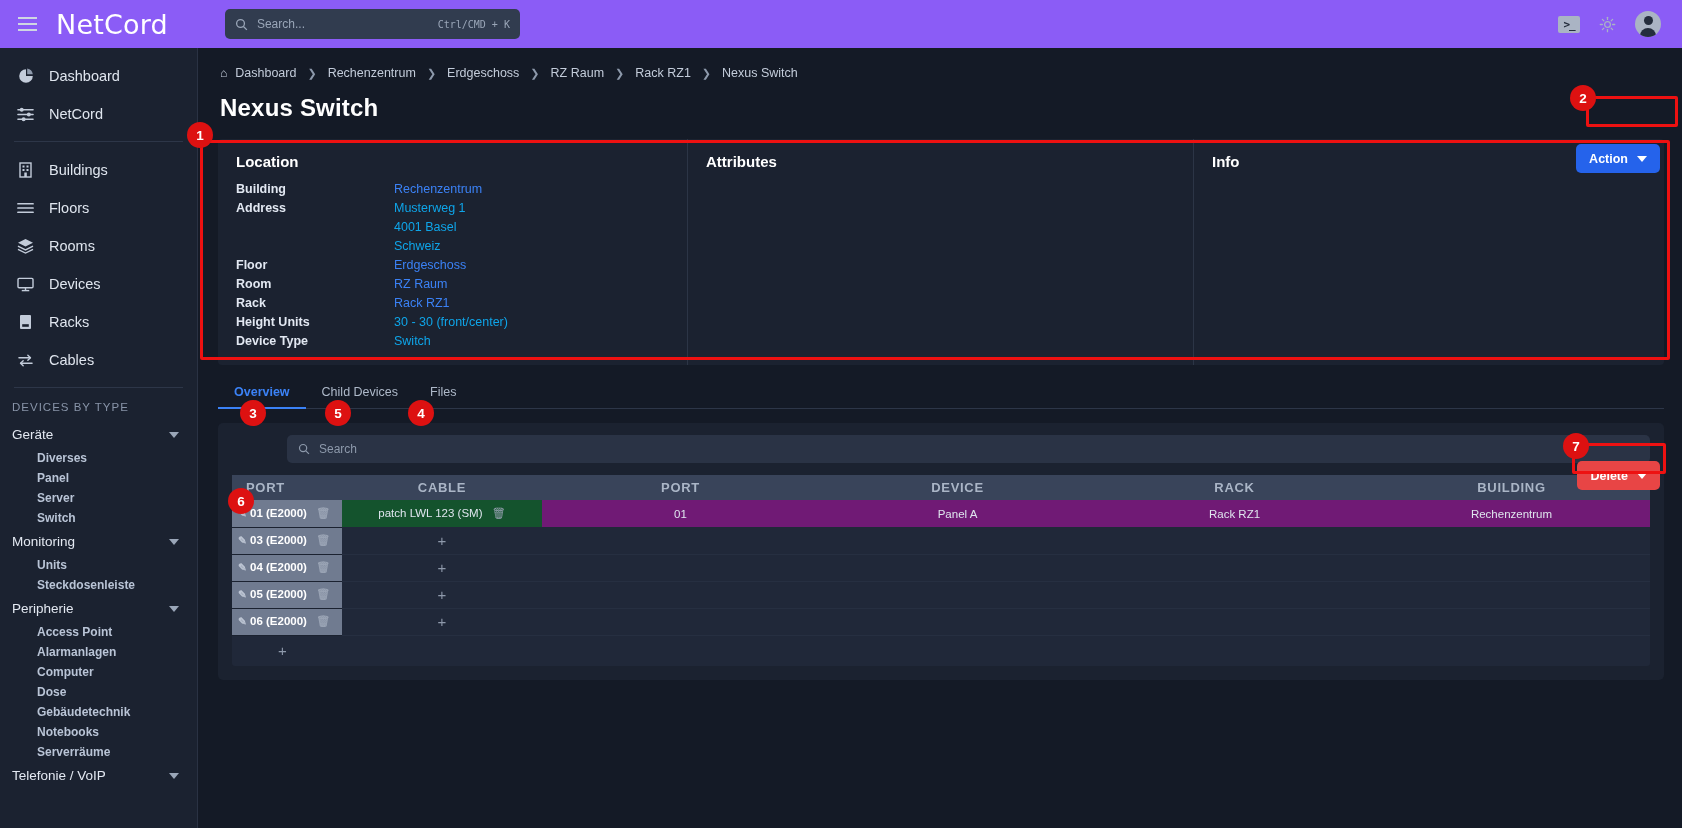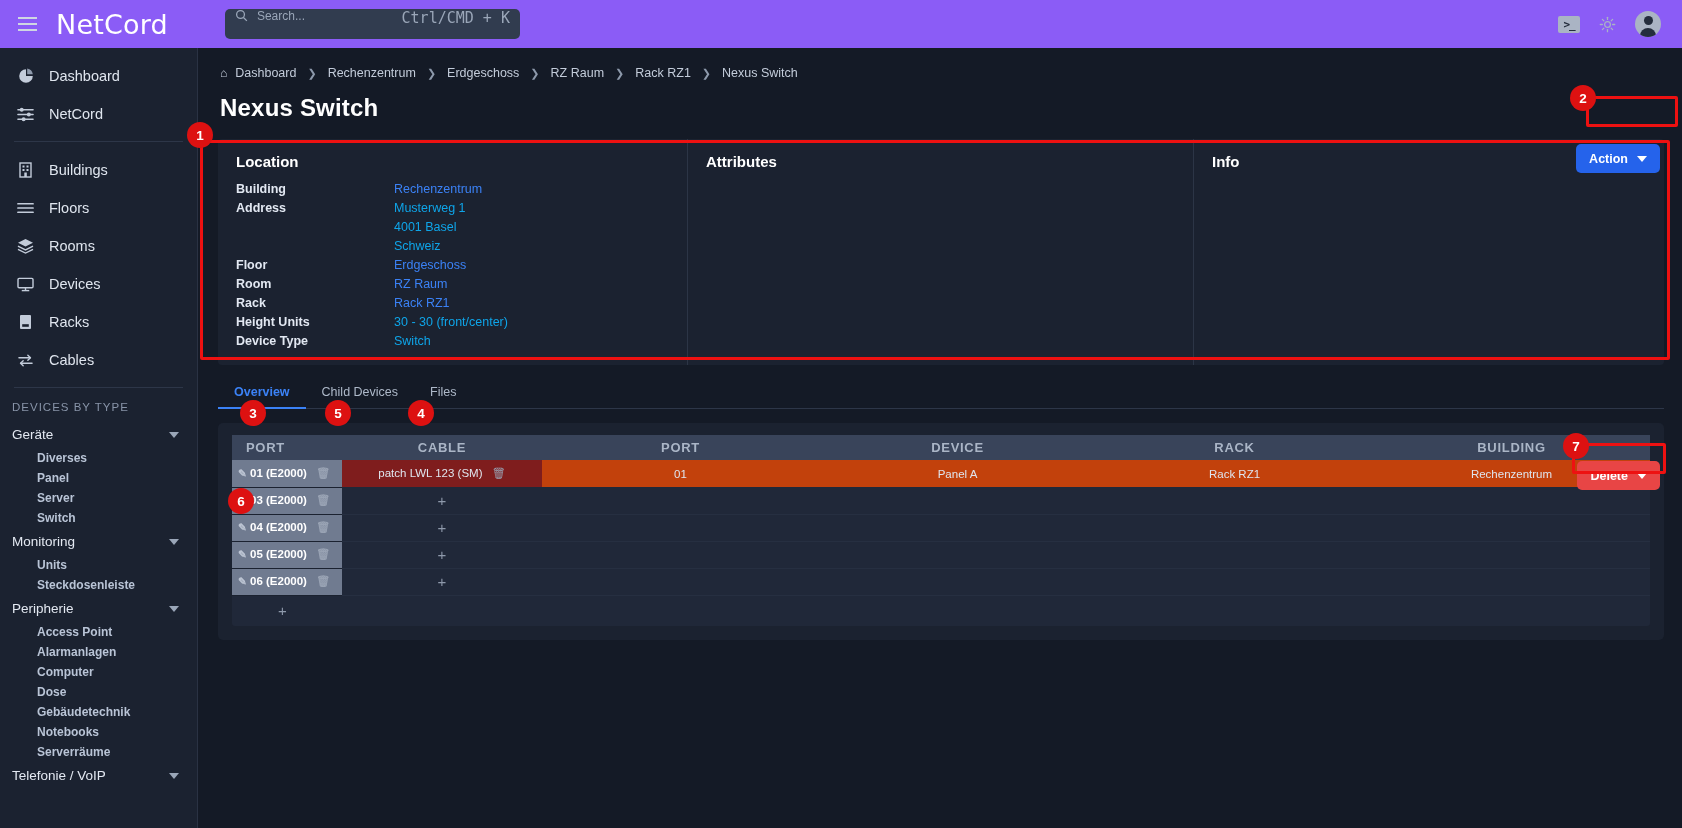--- a/index.html
+++ b/index.html
@@ -35,25 +35,25 @@
   .hamburger span::after { top: 6px; }
   .brand {
     font-size: 27px; font-weight: 400; letter-spacing: .2px;
     color: #ffffff; margin-left: 2px;
     font-family: "DejaVu Sans", sans-serif;
   }
   .searchbox {
     margin-left: 57px;
     width: 295px; height: 30px;
     background: #313c4f; border-radius: 5px;
-    display: flex; padding: 0 10px;
+    display: flex; align-items: center; padding: 0 10px;
     cursor: text;
   }
   .searchbox .placeholder { color: #9aa6b8; font-size: 12px; margin-left: 9px; flex: 1; }
-  .searchbox .shortcut { color: #9aa6b8; font-size: 15px; font-family: "DejaVu Sans Mono", monospace; }
+  .searchbox .shortcut { color: #9aa6b8; font-size: 10px; font-family: "DejaVu Sans Mono", monospace; }
   .topright { margin-left: auto; display: flex; align-items: center; gap: 19px; padding-right: 21px; }
   .icon-btn { cursor: pointer; display: flex; align-items: center; justify-content: center; }
   .term-icon {
     width: 22px; height: 17px; background: #aab4c4; border-radius: 2px;
     color: #242d3d; font-size: 11px; font-weight: bold;
     display: flex; align-items: center; justify-content: center;
     font-family: "DejaVu Sans Mono", monospace; letter-spacing: -1px;
   }
   .avatar-icon {
     width: 26px; height: 26px; border-radius: 50%;
@@ -199,22 +199,22 @@
   }
   thead th.th-port-left { text-align: left; padding-left: 14px; width: 110px; }
   thead th.th-cable { width: 200px; }
   td { height: 27px; font-size: 11.5px; text-align: center; color: #dfe5ee; }
   td.c-port-left {
     background: #707b90; color: #ffffff; font-weight: bold;
     text-align: left; padding-left: 6px; font-size: 11.5px;
     border-bottom: 1px solid #1b2230;
   }
   td.c-cable { background: #1e2troisc; }
-  tr.linked td.c-cable { background: #7f1d1d; }
-  tr.linked td.c-rest { background: #c2410c; }
+  tr.linked td.c-cable { background: #14532d; }
+  tr.linked td.c-rest { background: #701a75; }
   tr.empty td.c-cable { background: #202839; border-bottom: 1px solid #262f41; }
   tr.empty td.c-rest { background: #202839; border-bottom: 1px solid #262f41; }
   .mini-ico { color: #cbd3e0; font-size: 10.5px; opacity: .85; cursor: pointer; }
   .trash-ico { color: #99a3b4; font-size: 11px; margin-left: 6px; cursor: pointer; }
   .plus-cell { color: #8e99ab; font-size: 15px; cursor: pointer; }
   .addrow {
     background: #202839; height: 30px;
     display: flex; align-items: center; padding-left: 46px;
     color: #8e99ab; font-size: 15px; cursor: pointer;
     border-radius: 0 0 3px 3px;
@@ -494,20 +494,27 @@
       </div>
 
       <div class="tabs">
         <div class="tab active">Overview</div>
         <div class="tab">Child Devices</div>
         <div class="tab">Files</div>
       </div>
 
       <div class="card">
 
+        <div class="tbl-search">
+          <svg width="12" height="12" viewBox="0 0 16 16">
+            <circle cx="6.8" cy="6.8" r="4.8" fill="none" stroke="#8d99ab" stroke-width="1.6"></circle>
+            <line x1="10.4" y1="10.4" x2="14.6" y2="14.6" stroke="#8d99ab" stroke-width="1.6"></line>
+          </svg>
+          <span class="placeholder">Search</span>
+        </div>
 
         <table>
           <thead>
             <tr>
               <th class="th-port-left">PORT</th>
               <th class="th-cable">CABLE</th>
               <th>PORT</th>
               <th>DEVICE</th>
               <th>RACK</th>
               <th>BUILDING</th>

